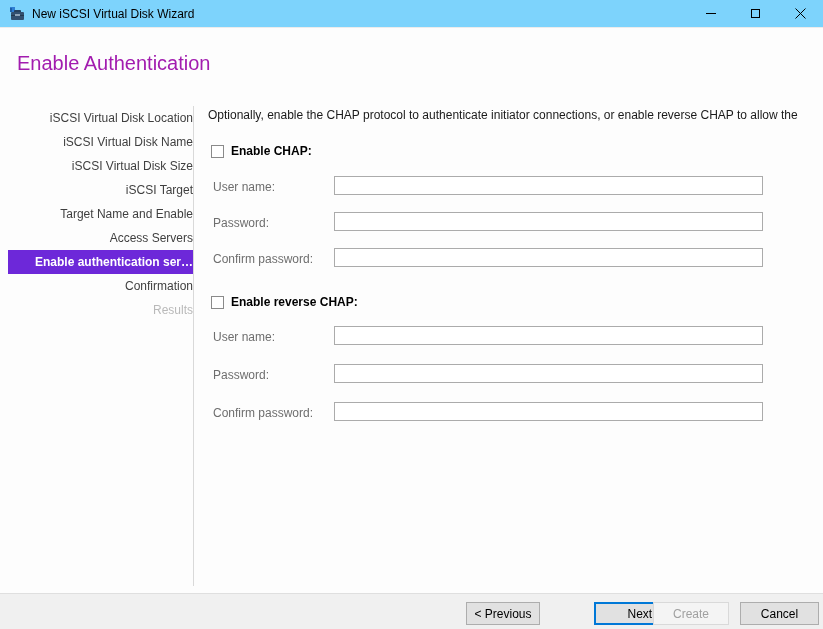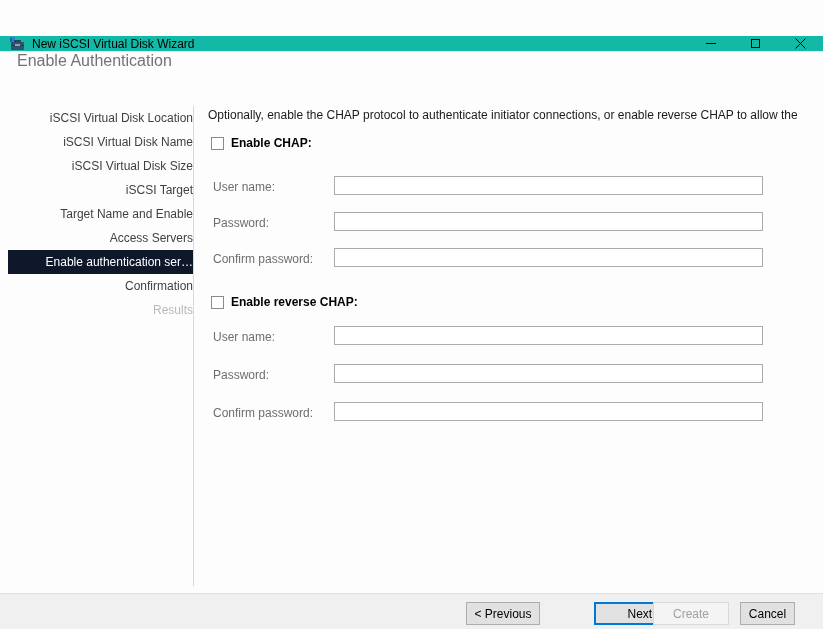--- a/index.html
+++ b/index.html
@@ -8,54 +8,54 @@
 
   .window {
     position: relative;
     width: 823px; height: 629px;
     background: #fdfdfd;
     overflow: hidden;
   }
 
   
   .titlebar {
-    position: absolute; top: 0; left: 0; right: 0; height: 16px;
-    background: #14b8a6;
+    position: absolute; top: 0; left: 0; right: 0; height: 28px;
+    background: #7dd3fc;
     border-bottom: 1px solid #ececec;
-    display: flex; align-items: center; margin-top: 36px;
+    display: flex; align-items: center;
   }
   .titlebar .app-icon { margin-left: 9px; width: 16px; height: 16px; flex: 0 0 auto; }
   .titlebar .title-text {
     margin-left: 7px; font-size: 12px; color: #000000; white-space: nowrap;
   }
   .win-controls { margin-left: auto; display: flex; height: 100%; }
   .win-btn {
     width: 45px; height: 100%;
     display: flex; align-items: center; justify-content: center;
     cursor: default;
   }
   .glyph-min { width: 10px; height: 1px; background: #000; display: block; }
   .glyph-max { width: 9px; height: 9px; border: 1px solid #000; display: block; }
 
   
   .page-heading {
     position: absolute; left: 17px; top: 52px;
-    font-size: 16px; font-weight: 400; letter-spacing: 0px;
-    color: #737373;
+    font-size: 20px; font-weight: 400; letter-spacing: 0px;
+    color: #a21caf;
   }
 
   
   .sidebar { position: absolute; left: 0; top: 106px; width: 193px; text-align: right; }
   .nav-item {
     margin-left: 8px; width: 185px; height: 24px; line-height: 24px;
     padding-left: 25px; font-size: 12px; color: #3f3f3f;
     white-space: nowrap; overflow: hidden; text-overflow: ellipsis;
     cursor: default;
   }
-  .nav-item.selected { background: #0f172a; color: #ffffff; }
+  .nav-item.selected { background: #6d28d9; color: #ffffff; font-weight: bold; }
   .nav-item.disabled { color: #b9b9b9; }
 
   .v-separator {
     position: absolute; left: 193px; top: 106px;
     width: 1px; height: 480px; background: #d9d9d9;
   }
 
   
   .desc-line {
     position: absolute; left: 208px;
@@ -89,21 +89,21 @@
   }
   .btn {
     position: absolute; top: 602px; height: 23px;
     background: #e1e1e1; border: 1px solid #adadad;
     font-family: "Liberation Sans", sans-serif; font-size: 12px; color: #000000;
     text-align: center; line-height: 20px; cursor: default;
   }
   .btn-prev   { left: 466px; width: 74px; }
   .btn-next   { left: 546px; width: 102px; border: 2px solid #0078d7; margin-left: 48px; }
   .btn-create { left: 653px; width: 76px; background: #f4f4f4; border: 1px solid #d9d9d9; color: #a0a0a0; }
-  .btn-cancel { left: 740px; width: 55px; }
+  .btn-cancel { left: 740px; width: 79px; }
 </style>
 </head>
 <body>
 
 <div class="window">
 
   <div class="titlebar">
     <svg class="app-icon" viewBox="0 0 16 16">
       <rect x="1" y="1" width="5" height="5" fill="#2f7fd3"></rect>
       <rect x="1" y="2" width="2" height="4" fill="#1c5fa8"></rect>
@@ -139,21 +139,21 @@
     <div class="nav-item">Target Name and Enable</div>
     <div class="nav-item">Access Servers</div>
     <div class="nav-item selected">Enable authentication ser…</div>
     <div class="nav-item">Confirmation</div>
     <div class="nav-item disabled">Results</div>
   </div>
   <div class="v-separator"></div>
 
   <div class="desc-line l1">Optionally, enable the CHAP protocol to authenticate initiator connections, or enable reverse CHAP to allow the</div>
 
-  <div class="checkbox-row" style="top:136px;">
+  <div class="checkbox-row" style="top:144px;">
     <span class="checkbox"></span>
     <span class="checkbox-label">Enable CHAP:</span>
   </div>
 
   <div class="field-label" style="top:180px;">User name:</div>
   <input class="field-input" style="top: 176px;" type="text" value="">
 
   <div class="field-label" style="top:216px;">Password:</div>
   <input class="field-input" style="top: 212px;" type="password" value="">
 

